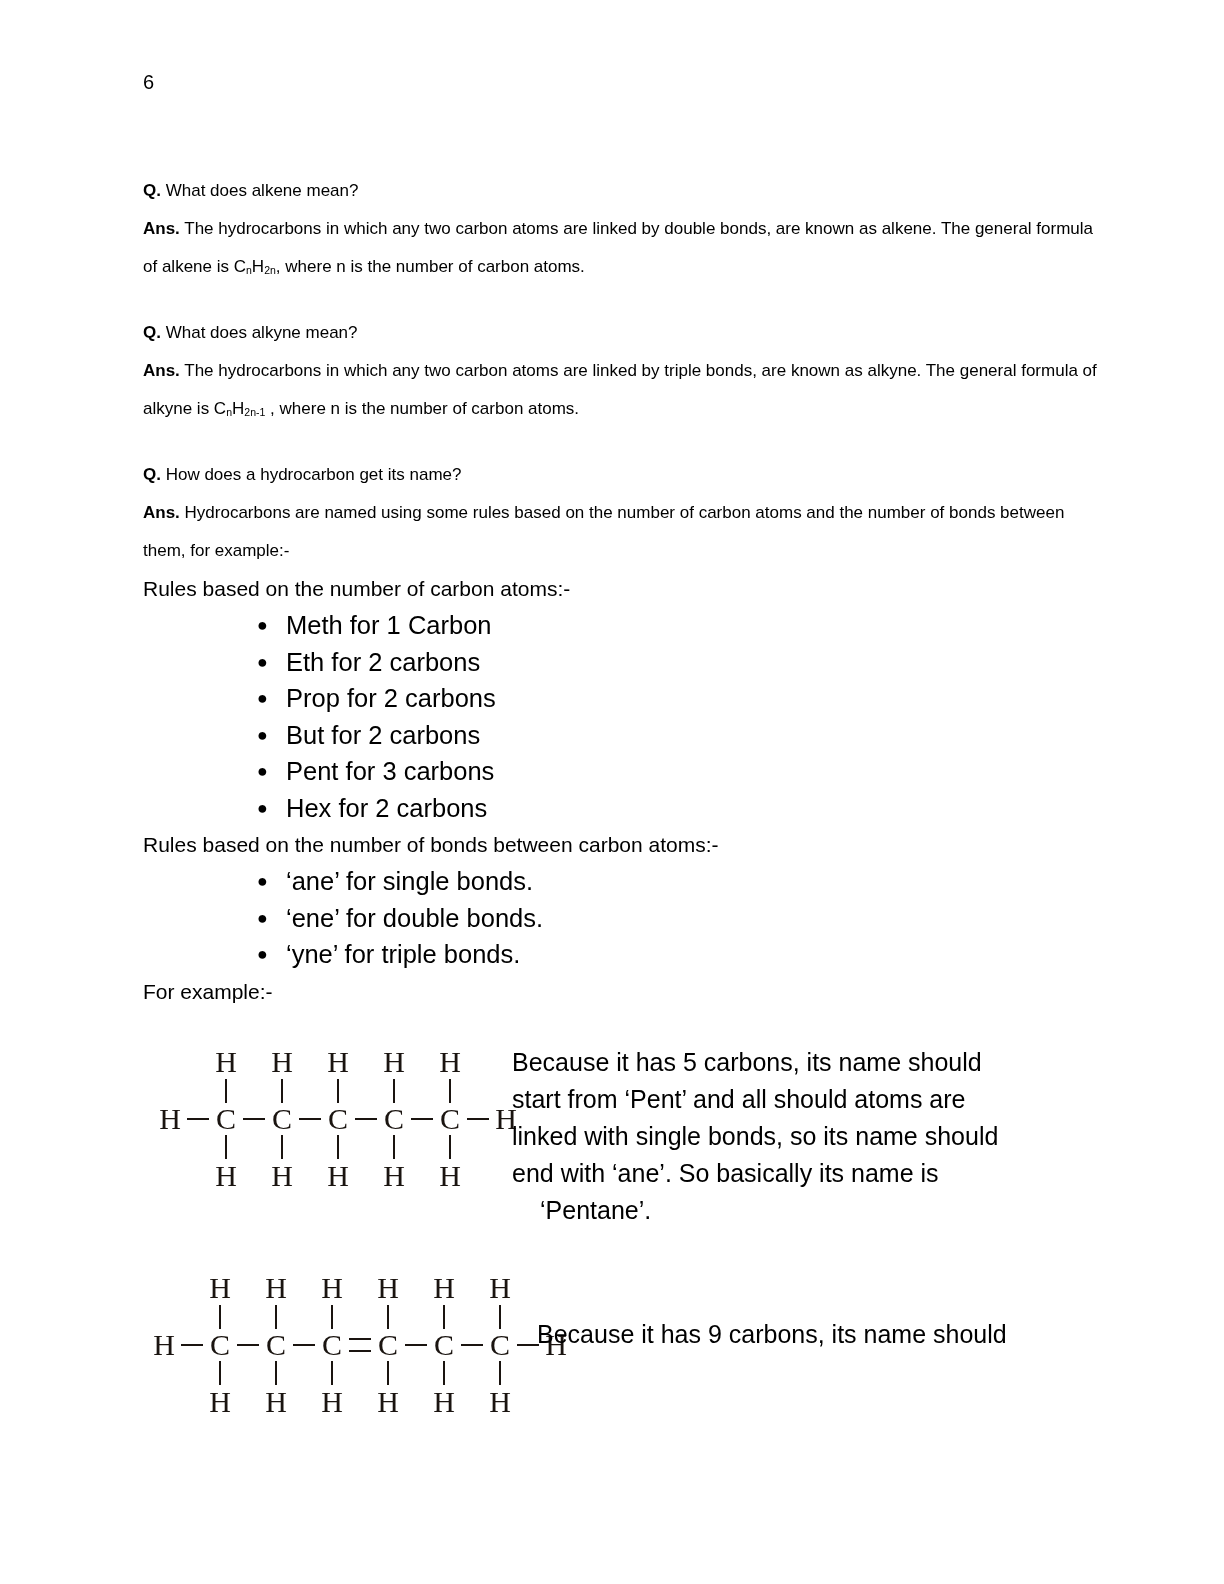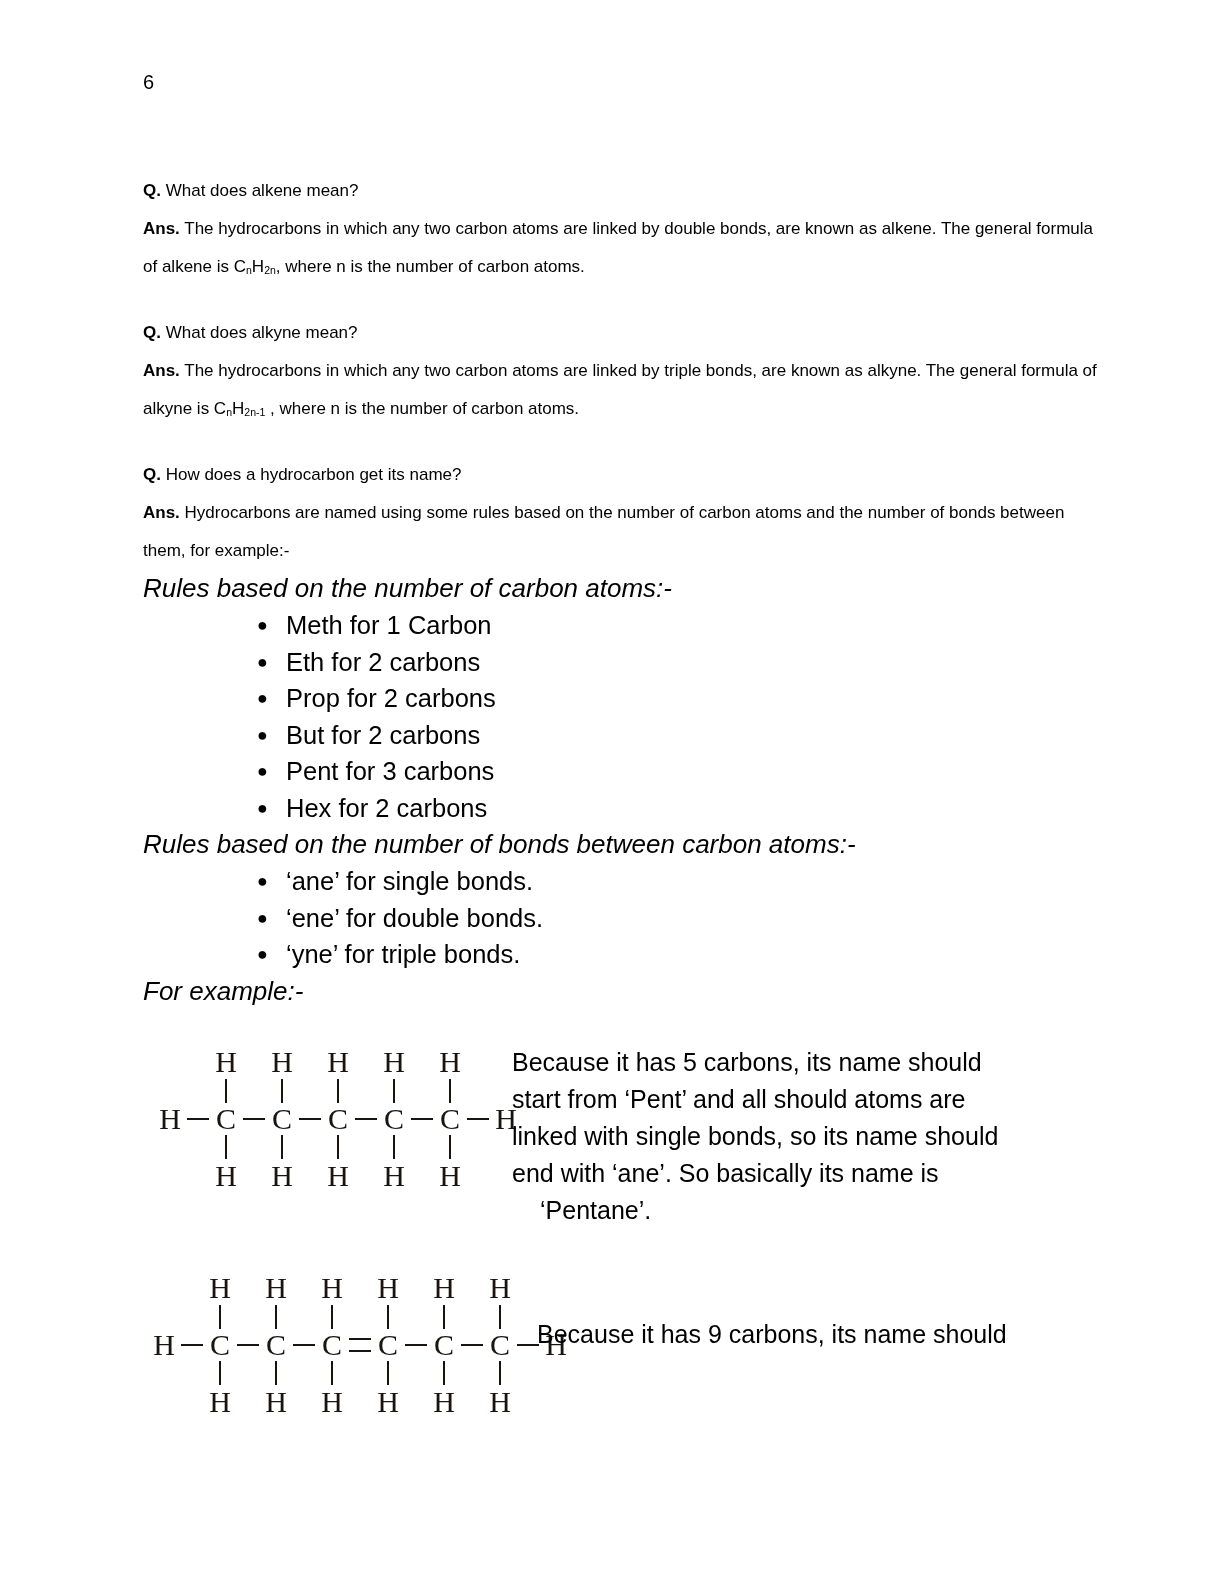--- a/index.html
+++ b/index.html
@@ -75,24 +75,23 @@
   }
   .bullet-list li .dot {
     position: absolute;
     left: 114px;
     top: 0;
     font-size: 18px;
     line-height: 36.5px;
   }
 
   .plain-line {
-    font-size: 26px;
+    font-size: 21px;
     line-height: 37px;
     color: #000;
-    font-style: italic;
   }
 
   
   .example-row {
     position: relative;
   }
 
   .struct {
     font-family: "Liberation Serif", serif;
     color: #1a1410;

